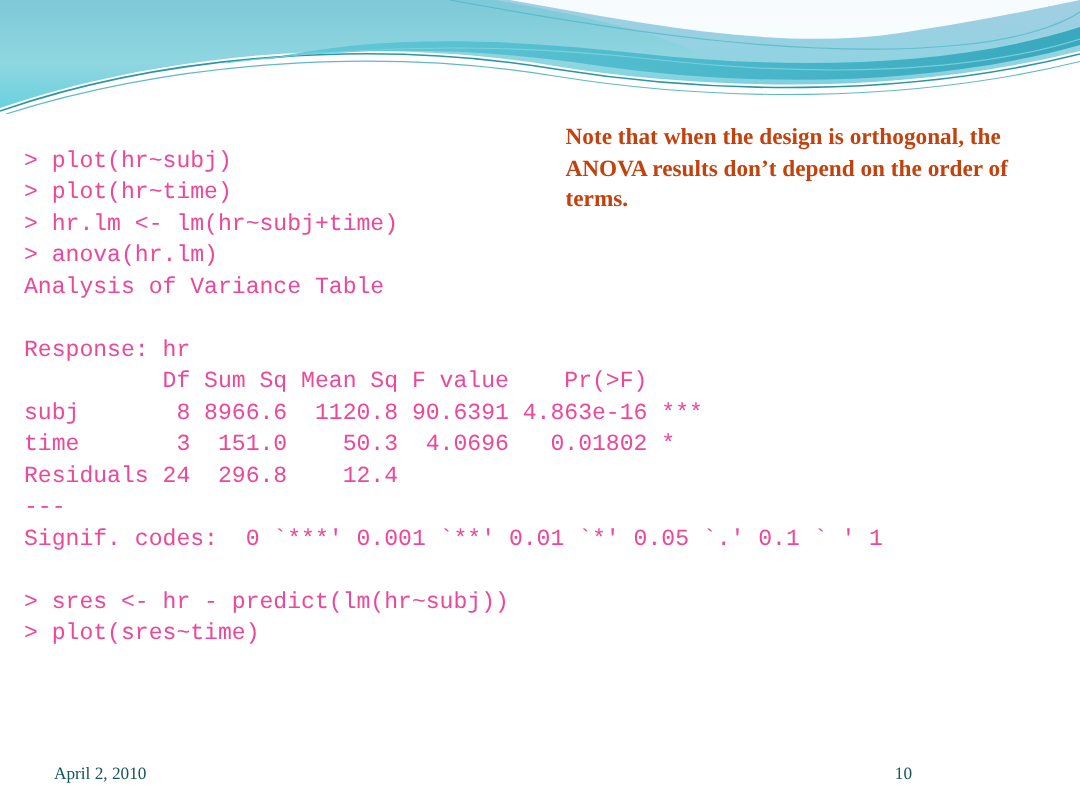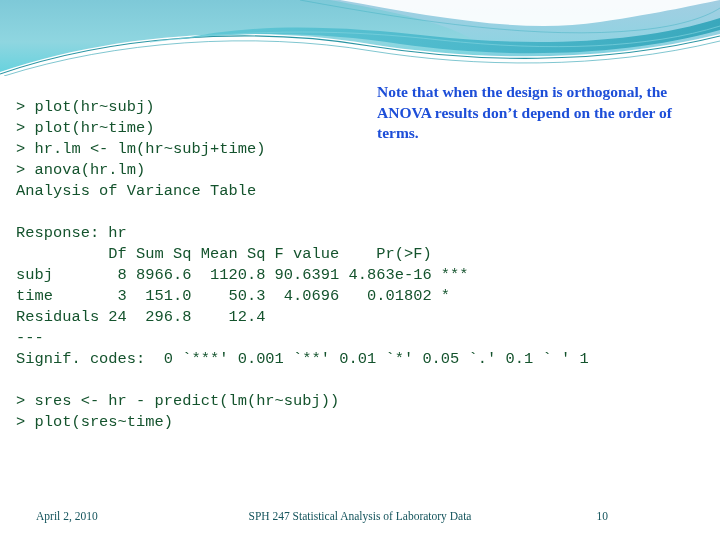--- a/index.html
+++ b/index.html
@@ -39,21 +39,21 @@
     height: 420px;
   }
 
   #console-block {
     position: absolute;
     left: 16px;
     top: 6px;
     font-family: "Liberation Mono", "DejaVu Sans Mono", monospace;
     font-size: 15.4px;
     line-height: 21px;
-    color: #14532d;
+    color: #ec4899;
     white-space: pre;
     letter-spacing: 0px;
   }
   #console-block .blank-line {
     display: block;
     height: 21px;
   }
   #console-block .code-line {
     display: block;
     white-space: pre;
@@ -62,21 +62,21 @@
   
   #annotation-note {
     position: absolute;
     left: 377px;
     top: 6px;
     width: 330px;
     font-family: "Liberation Serif", "DejaVu Serif", serif;
     font-size: 15.5px;
     line-height: 20.5px;
     font-weight: bold;
-    color: #1d4ed8;
+    color: #c2410c;
   }
 
   
   #footer {
     position: absolute;
     left: 0;
     top: 506px;
     width: 636px;
     height: 28px;
     font-family: "Liberation Serif", "DejaVu Serif", serif;
@@ -152,15 +152,14 @@
 <div id="slide-body">
 
   <pre id="console-block"><span class="code-line">&gt; plot(hr~subj)</span><span class="code-line">&gt; plot(hr~time)</span><span class="code-line">&gt; hr.lm &lt;- lm(hr~subj+time)</span><span class="code-line">&gt; anova(hr.lm)</span><span class="code-line">Analysis of Variance Table</span><span class="blank-line"></span><span class="code-line">Response: hr</span><span class="code-line">          Df Sum Sq Mean Sq F value    Pr(&gt;F)</span><span class="code-line">subj       8 8966.6  1120.8 90.6391 4.863e-16 ***</span><span class="code-line">time       3  151.0    50.3  4.0696   0.01802 *</span><span class="code-line">Residuals 24  296.8    12.4</span><span class="code-line">---</span><span class="code-line">Signif. codes:  0 `***' 0.001 `**' 0.01 `*' 0.05 `.' 0.1 ` ' 1</span><span class="blank-line"></span><span class="code-line">&gt; sres &lt;- hr - predict(lm(hr~subj))</span><span class="code-line">&gt; plot(sres~time)</span></pre>
 
   <div id="annotation-note">Note that when the design is orthogonal, the ANOVA results don’t depend on the order of terms.</div>
 
 </div>
 
 <div id="footer">
   <div id="footer-date">April 2, 2010</div>
-  <div id="footer-title">SPH 247 Statistical Analysis of Laboratory Data</div>
   <div id="footer-pagenum">10</div>
 </div>
 
 </body></html>

